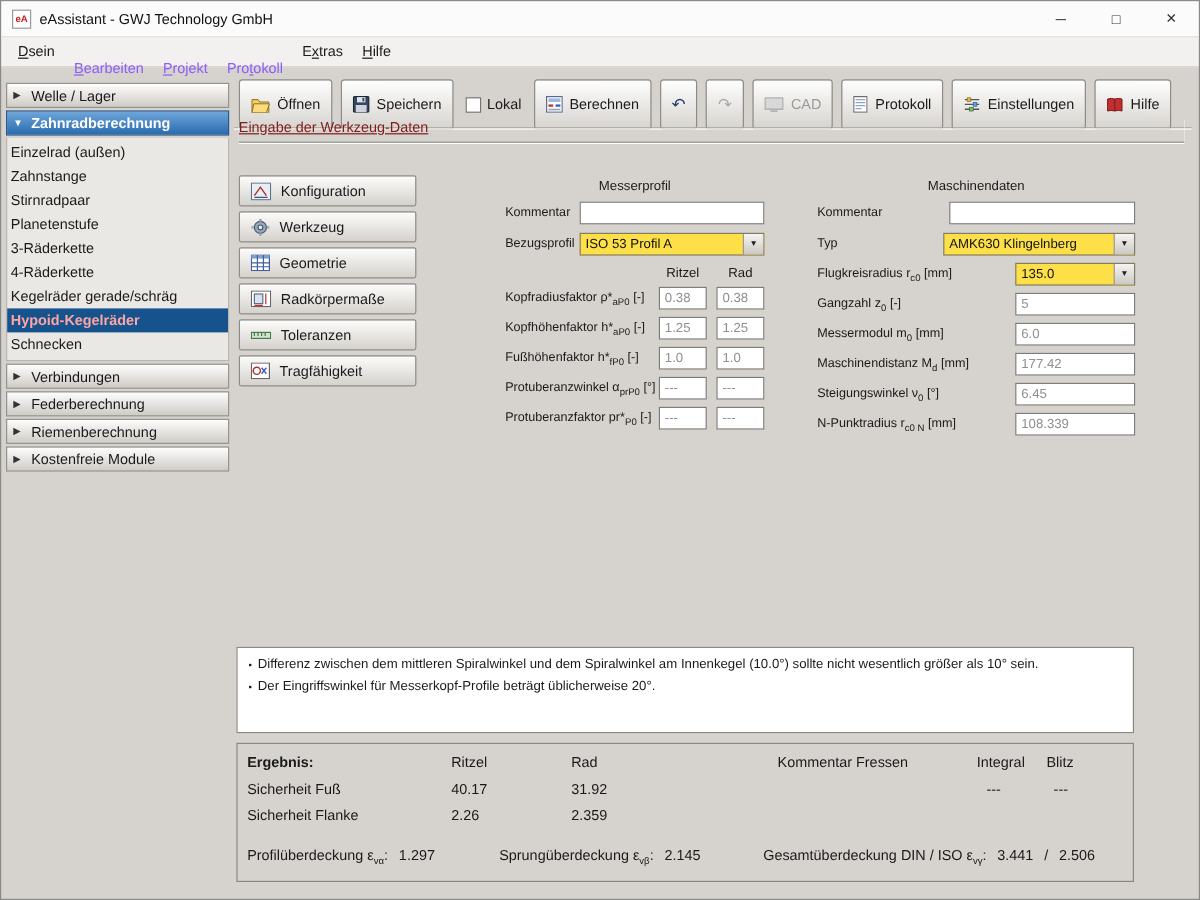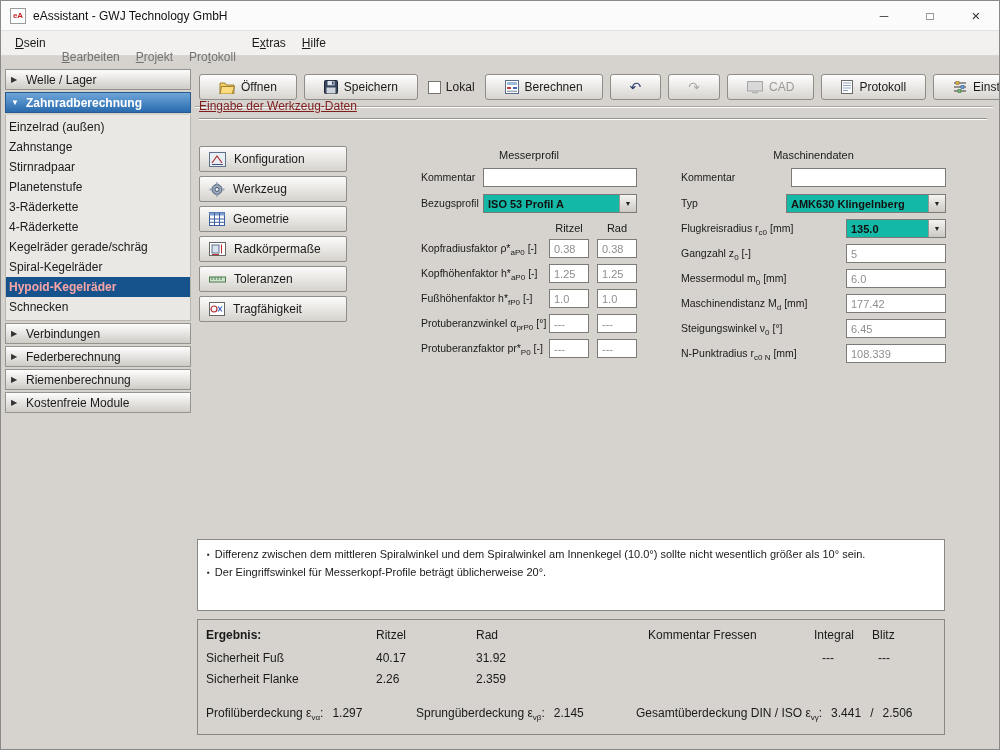--- a/index.html
+++ b/index.html
@@ -10,56 +10,56 @@
   .titlebar { position:absolute; top:0; left:0; right:0; height:30px; background:#fbfbfb; border-bottom:1px solid #e2e2e2; display:flex; align-items:center; }
   .app-icon { width:16px; height:16px; margin:0 7px 0 9px; border:1px solid #9a9a9a; background:#fff; font-size:8px; color:#c02020; display:flex; align-items:center; justify-content:center; font-weight:bold; }
   .title-text { font-size:12px; color:#111; }
   .win-controls { margin-left:auto; display:flex; height:100%; }
   .win-btn { width:46px; height:100%; display:flex; align-items:center; justify-content:center; font-size:12px; color:#333; }
   .win-btn.close-btn { font-size:15px; }
 
   
   .menubar { position:absolute; top:30px; left:0; right:0; height:25px; background:#f2f1ef; border-bottom:1px solid #d8d6d2; display:flex; align-items:center; padding-left:6px; }
   .menu-item { font-size:12px; color:#1a1a1a; padding:3px 8px; white-space:nowrap; }
-  .menu-item.disabled { color:#737373;margin-top:28px; }
+  .menu-item.disabled { color:#8b5cf6;margin-top:28px; }
   .menu-item .u { text-decoration:underline; }
 
   
   .sidebar { position:absolute; top:68px; left:4px; width:186px; bottom:4px; }
   .side-header { height:21px; margin-bottom:2px; border:1px solid #96948f; background:linear-gradient(#fdfdfd,#cfccc6); display:flex; align-items:center; font-size:12px; color:#1a1a1a; padding-left:5px; gap:6px; }
   .side-header .tri { font-size:8px; color:#333; width:9px; }
   .side-header.active { background:linear-gradient(#6ea6da,#2a6bae); color:#fff; border-color:#27598c; font-weight:bold; }
   .side-header.active .tri { color:#fff; }
   .side-list { background:#eae8e4; border:1px solid #b9b6b0; border-top:none; padding:2px 0 3px 0; margin-bottom:2px; }
   .side-item { height:20px; display:flex; align-items:center; font-size:12px; color:#1a1a1a; padding-left:3px; white-space:nowrap; }
   .side-item.selected { background:#16538c; color:#fca5a5; font-weight:bold; }
 
   
   .main { position:absolute; top:60px; left:192px; right:4px; bottom:4px; }
   .toolbar { position:absolute; top:12px; left:6px; right:6px; height:28px; display:flex; align-items:center; gap:7px; }
   .tb-sep { position:absolute; top:45px; left:2px; right:2px; height:2px; border-top:1px solid #a8a5a0; border-bottom:1px solid #ffffff; }
-  .tbtn { height:26px; border:1px solid #8f8d89; border-radius:3px; background:linear-gradient(#fefefe,#d7d4cf); display:flex; align-items:center; gap:6px; padding:0 19px; font-size:12px; color:#1a1a1a; white-space:nowrap;text-align:center; }
+  .tbtn { height:42px; border:1px solid #8f8d89; border-radius:3px; background:linear-gradient(#fefefe,#d7d4cf); display:flex; align-items:center; gap:6px; padding:0 9px; font-size:12px; color:#1a1a1a; white-space:nowrap;text-align:center; }
   .tbtn .glyph { font-size:14px; line-height:1; color:#2b3a6b; }
   .tbtn.disabled { color:#9a9a9a; }
   .tbtn.disabled .glyph { color:#aaa; }
   .checkbox-wrap { display:flex; align-items:center; gap:5px; font-size:12px; color:#1a1a1a; padding:0 3px; }
   .checkbox { width:13px; height:13px; border:1px solid #76746f; background:#fff; }
   .page-header { position:absolute; top:38px; left:6px; right:8px; font-size:12px; color:#7f1d1d; padding-bottom:5px; border-bottom:1px solid #96948f; box-shadow:0 1px 0 #ffffff;text-decoration:underline; }
 
   
   .navbtn { position:absolute; left:6px; width:148px; height:26px; border:1px solid #8f8d89; border-radius:2px; background:linear-gradient(#fcfcfb,#d5d2cc); display:flex; align-items:center; gap:8px; padding:0 9px; font-size:12px; color:#1a1a1a; }
 
   
   .panel-title { position:absolute; font-size:11px; color:#1a1a1a; text-align:center; }
   .flabel { position:absolute; font-size:10.5px; color:#1a1a1a; white-space:nowrap; }
   .flabel sub, .rtext sub { font-size:8px; }
   .flabel .unit { margin-left:3px; }
   .tinput { position:absolute; height:19px; border:1px solid #7d7b77; background:#fff; font-size:11px; padding:0 4px; color:#222; display:flex; align-items:center; }
   .tinput.ro { color:#8f8f8f; }
-  .ddl { position:absolute; height:19px; border:1px solid #7d7b77; background:#14b8a6; display:flex; align-items:stretch;font-weight:bold; }
+  .ddl { position:absolute; height:19px; border:1px solid #7d7b77; background:#fde047; display:flex; align-items:stretch; }
   .ddl .val { flex:1; font-size:11px; padding:0 4px; color:#111; white-space:nowrap; overflow:hidden; display:flex; align-items:center; }
   .ddl .arrow { width:17px; background:linear-gradient(#f5f4f2,#ccc9c3); border-left:1px solid #9a9894; display:flex; align-items:center; justify-content:center; font-size:7px; color:#222; }
   .col-head { position:absolute; font-size:11px; color:#1a1a1a; text-align:center; }
 
   
   .info-box { position:absolute; left:4px; top:478px; width:748px; height:72px; background:#ffffff; border:1px solid #8a8884; padding:8px 9px; }
   .info-line { font-size:11px; color:#1a1a1a; white-space:nowrap; display:flex; gap:5px; margin-bottom:4px; }
   .info-line .bullet { font-size:8px; line-height:14px; }
 
   
@@ -111,21 +111,20 @@
       <span>Zahnradberechnung</span>
     </div>
     <div class="side-list">
       <div class="side-item">Einzelrad (außen)</div>
       <div class="side-item">Zahnstange</div>
       <div class="side-item">Stirnradpaar</div>
       <div class="side-item">Planetenstufe</div>
       <div class="side-item">3-Räderkette</div>
       <div class="side-item">4-Räderkette</div>
       <div class="side-item">Kegelräder gerade/schräg</div>
-      <div class="side-item">Spiral-Kegelräder</div>
       <div class="side-item selected">Hypoid-Kegelräder</div>
       <div class="side-item">Schnecken</div>
     </div>
     <div class="side-header">
       <span class="tri">▶</span>
       <span>Verbindungen</span>
     </div>
     <div class="side-header">
       <span class="tri">▶</span>
       <span>Federberechnung</span>

